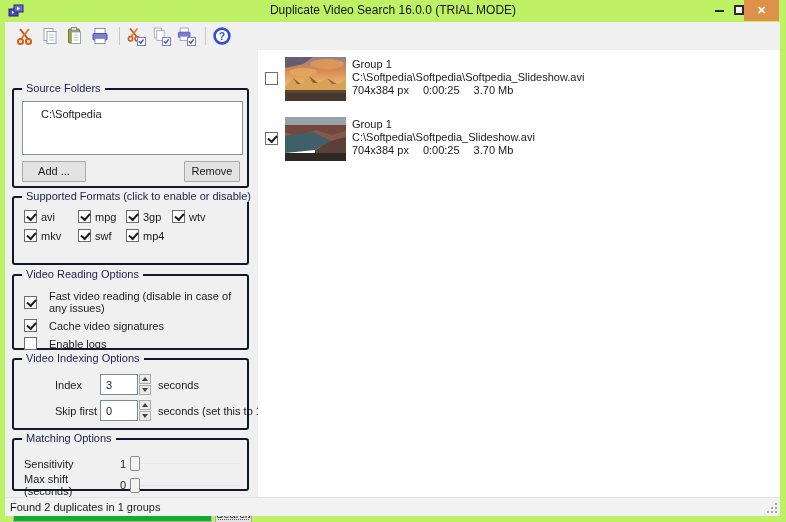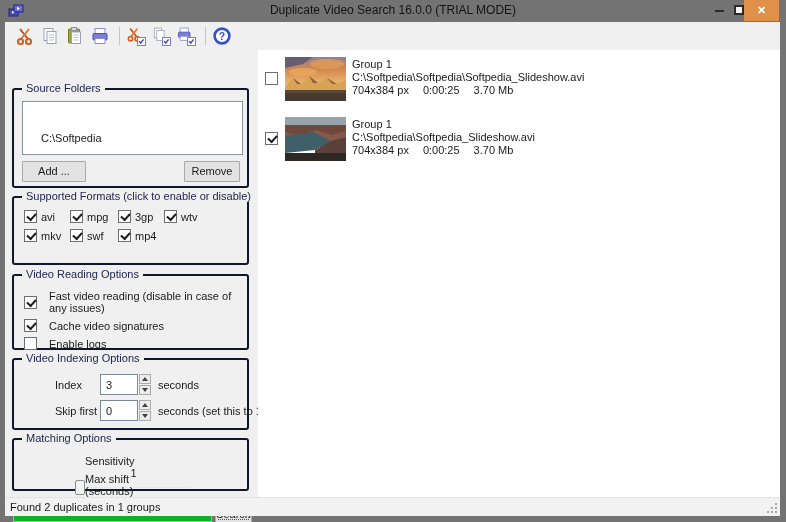--- a/index.html
+++ b/index.html
@@ -1,17 +1,17 @@
 <!DOCTYPE html>
 <html><head>
 <meta charset="utf-8">
 <style>
   * { margin:0; padding:0; box-sizing:border-box; }
   html,body { width:786px; height:522px; font-family:"Liberation Sans", sans-serif; }
-  .window { position:relative; width:786px; height:522px; background:#737373; overflow:hidden; }
+  .window { position:relative; width:786px; height:522px; background:#bef264; overflow:hidden; }
 
   
   .titlebar { position:absolute; top:0; left:0; width:100%; height:22px; }
   .app-icon { position:absolute; left:8px; top:4px; width:16px; height:14px; }
   .title-text { position:absolute; left:0; right:0; top:3px; text-align:center; font-size:12px; color:#141414; }
   .btn-min { position:absolute; right:62px; top:10px; width:9px; height:2px; background:#2a2a2a; cursor:pointer; }
   .btn-max { position:absolute; right:42px; top:5px; width:10px; height:10px; border:2px solid #2a2a2a; background:#f6f6f8; cursor:pointer; }
   .btn-close { position:absolute; right:7px; top:0; width:35px; height:21px; background:#df9049; color:#fff;
                font-size:11px; font-weight:bold; text-align:center; line-height:21px; cursor:pointer; }
 
@@ -27,50 +27,50 @@
   .left-panel { position:absolute; top:28px; left:0; width:253px; bottom:19px; }
   .gb { position:absolute; left:7px; width:237px; border:2px solid #0f172a; border-radius:3px; }
   .gb-title { position:absolute; top:-8px; left:8px; background:#f0f0f0; padding:0 4px; font-size:11px; color:#20264d; white-space:nowrap; }
   .gb-src { top:38px; height:100px; }
   .gb-fmt { top:146px; height:69px; }
   .gb-read { top:224px; height:76px; }
   .gb-idx { top:308px; height:72px; }
   .gb-match { top:388px; height:53px; }
 
   .listbox { position:absolute; left:8px; top:11px; width:221px; height:54px; background:#fff; border:1px solid #8a9099; overflow:hidden; }
-  .list-item { padding:6px 7px 0 18px; font-size:11px; color:#1a1a1a; cursor:default;margin-top:24px; }
+  .list-item { padding:6px 7px 0 18px; font-size:11px; color:#1a1a1a; cursor:default; }
   .win-btn { position:absolute; height:21px; background:#e3e3e3; border:1px solid #a9a9a9; font-size:11px; color:#1a1a1a;
              text-align:center; line-height:19px; cursor:pointer; border-radius:1px; }
   .btn-add { left:8px; top:71px; width:64px; }
   .btn-remove { right:7px; top:71px; width:56px; }
 
   .cb { width:13px; height:13px; border:1px solid #6e6e6e; background:#fff; display:inline-block; position:relative; flex:none; cursor:pointer; }
   .cb[data-checked="true"]::after { content:""; position:absolute; left:2px; top:2px; width:7px; height:4px;
       border-left:2px solid #1c1c1c; border-bottom:2px solid #1c1c1c; transform:rotate(-48deg); }
 
   .fmt-rows { position:absolute; left:10px; top:12px; right:6px; }
   .fmt-row { display:flex; margin-bottom:6px; }
   .fmt { display:flex; align-items:center; gap:4px; font-size:11px; color:#1a1a1a; }
-  .fmt.c1{ width:46px; } .fmt.c2{ width:48px; } .fmt.c3{ width:46px; }
+  .fmt.c1{ width:54px; } .fmt.c2{ width:48px; } .fmt.c3{ width:46px; }
 
   .opt-rows { position:absolute; left:10px; top:14px; right:6px; }
   .opt-row { display:flex; align-items:center; gap:12px; font-size:11px; color:#1a1a1a; margin-bottom:5px; }
 
   .idx-row { position:absolute; left:9px; display:flex; align-items:center; font-size:11px; color:#1a1a1a;margin-left:32px; }
   .idx-row1 { top:14px; } .idx-row2 { top:40px; }
   .idx-label { width:45px; }
   .spin { display:flex; align-items:stretch; height:21px; }
   .spin-value { width:38px; border:1px solid #7a8a99; background:#fff; font-size:11px; padding:0 0 0 5px; font-family:inherit; color:#1a1a1a; }
   .spin-btns { width:12px; display:flex; flex-direction:column; margin-left:1px; gap:1px; }
   .spin-btn { flex:1; border:1px solid #ababab; background:#ececec; display:flex; align-items:center; justify-content:center; cursor:pointer; }
   .arr-up { width:0; height:0; border-left:3px solid transparent; border-right:3px solid transparent; border-bottom:4px solid #404040; }
   .arr-dn { width:0; height:0; border-left:3px solid transparent; border-right:3px solid transparent; border-top:4px solid #404040; }
   .idx-suffix { margin-left:7px; white-space:nowrap;text-align:right; }
 
-  .match-row { position:absolute; left:10px; right:6px; display:flex; align-items:center; font-size:11px; color:#1a1a1a;flex-direction:column; }
+  .match-row { position:absolute; left:10px; right:6px; display:flex; align-items:center; font-size:11px; color:#1a1a1a; }
   .match-row1 { top:15px; } .match-row2 { top:33px; }
   .match-label { width:95px; }
   .match-val { width:12px; text-align:right; margin-right:4px; }
   .slider { position:relative; width:116px; height:17px; cursor:pointer; }
   .slider-track { position:absolute; left:0; right:0; top:8px; height:1px; background:#bcbcbc; border-bottom:1px solid #e8e8e8; }
   .slider-thumb { position:absolute; left:0; top:1px; width:10px; height:15px; background:#f3f3f3; border:1px solid #8c8c8c; border-radius:2px; cursor:pointer; }
 
   .progress { position:absolute; left:8px; top:455px; width:199px; height:17px; border:1px solid #b0b0b0; background:#e8e8e8; }
   .progress-fill { height:100%; width:100%; background:#0cb125; }
   .btn-search { position:absolute; left:210px; top:454px; width:37px; height:19px; outline:1px dotted #555; outline-offset:-4px; }

